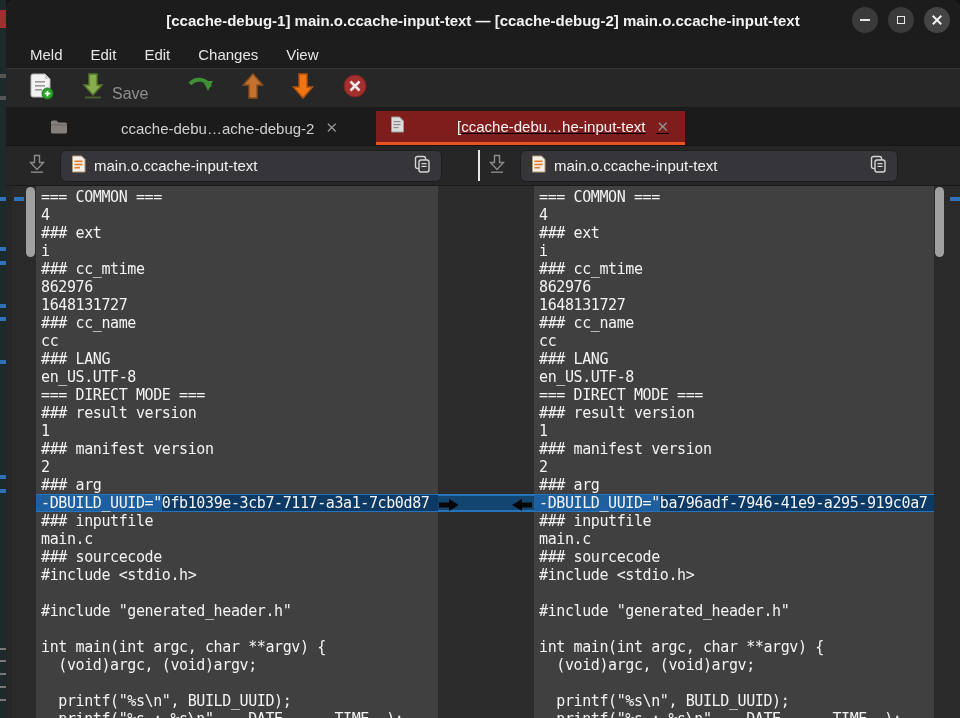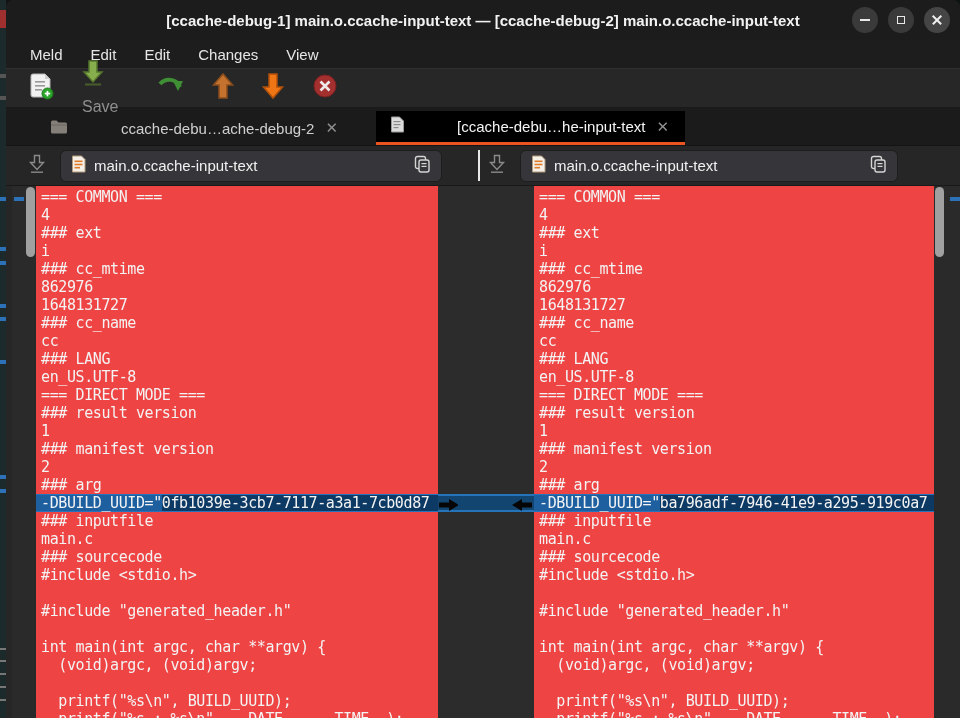--- a/index.html
+++ b/index.html
@@ -29,29 +29,29 @@
   .wbtn.close { background:#454545; }
 
   
   .menubar { height:28px; background:#1d1d1d; display:flex; align-items:center;
              padding-left:14px; gap:8px; }
   .menu-item { color:#e6e6e6; font-size:15px; padding:2px 10px; }
 
   
   .toolbar { height:40px; background:#272727; border-top:1px solid #313131;
              border-bottom:1px solid #1a1a1a; display:flex; align-items:center; padding-left:14px; }
-  .tbtn { display:flex; align-items:flex-start; gap:8px; padding:4px 10px;flex-direction:column; }
+  .tbtn { display:flex; align-items:flex-end; gap:8px; padding:4px 10px; }
   .tlabel { color:#8f8f8f; font-size:16px; }
 
   
   .tabbar { height:38px; background:#1b1b1b; display:flex; align-items:flex-end;
             padding-left:30px; border-bottom:1px solid #141414; }
   .tab { height:34px; display:flex; align-items:center; gap:9px; padding:0 14px; }
   .tab .tab-label { font-size:15px; color:#cfcfcf;margin-left:44px; }
-  .tab.active { background:#000000; border-bottom:3px solid #e95420;text-decoration:underline; }
+  .tab.active { background:#7f1d1d; border-bottom:3px solid #e95420;text-decoration:underline; }
   .tab.active .tab-label { color:#f5f5f5; }
   .tab .tclose { color:#8f8f8f; font-size:15px; padding:0 2px; }
   .tabgap { width:22px; }
 
   
   .filebar { height:40px; background:#262626; border-bottom:1px solid #191919;
              display:flex; align-items:center; position:relative; }
   .fgroup { display:flex; align-items:center;text-align:right; }
   .saveicon { margin:0 14px 0 22px; }
   .filebtn { height:32px; background:#36363a; border:1px solid #1d1d1d; border-radius:6px;
@@ -65,21 +65,21 @@
   
   .content { position:absolute; top:186px; left:6px; width:954px; height:532px;
              display:flex; background:#252526; }
   .lscroll { width:24px; background:#2a2a2a; position:relative; }
   .rscroll { width:32px; background:#2a2a2a; position:relative; }
   .thumb { position:absolute; width:9px; height:70px; top:1px; border-radius:5px; background:#a0a0a0; }
   .lscroll .thumb { right:1px; }
   .rscroll .thumb { left:1px; }
   .chunkmark { position:absolute; height:4px; background:#2d71b8; }
 
-  .pane { position:relative; overflow:hidden; background:#ef4444; padding-top:2px; }
+  .pane { position:relative; overflow:hidden; background:#404040; padding-top:2px; }
   .pane.left  { width:402px; }
   .pane.right { width:400px; }
   .cline { height:18px; line-height:18px; padding-left:5px; white-space:pre;
            font-family:"DejaVu Sans Mono", monospace; font-size:15px; color:#f3f3f3;
            letter-spacing:-0.4px; }
   .cline.diff { background:#1e5fa0; display:flex; border-top:1px solid #2673bd;
                 border-bottom:1px solid #2673bd; line-height:16px; }
   .cline.diff .dchg { background:#0d3a64; flex:1 0 auto; }
 
   .lgutter { width:20px; background:#2c2c2c; position:relative; }

